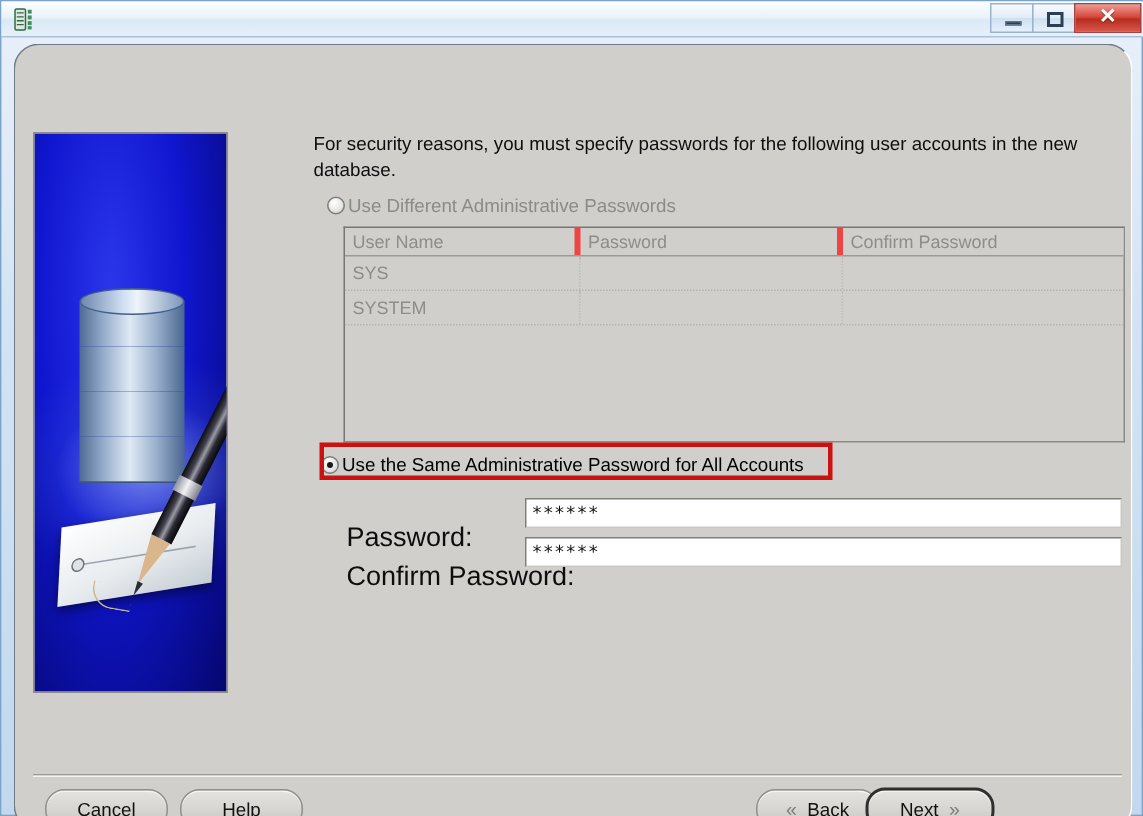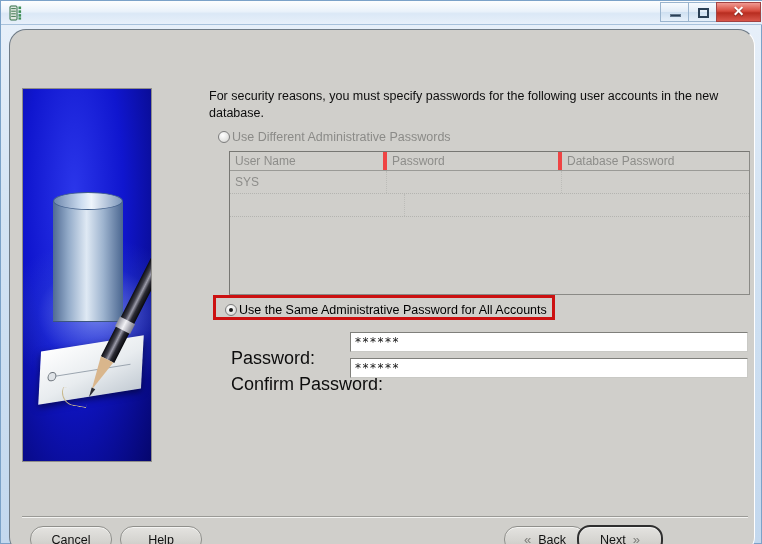--- a/index.html
+++ b/index.html
@@ -240,21 +240,21 @@
   }
 
   .radio-row {
     position: absolute;
     display: flex;
     align-items: center;
     gap: 2px;
     font-size: 12.5px;
   }
   #radio-different { left: 208px; top: 100px; }
-  #radio-same      { left: 215px; top: 273px; }
+  #radio-same      { left: 204px; top: 273px; }
 
   .radio-mark {
     width: 12px; height: 12px;
     border-radius: 50%;
     box-sizing: border-box;
     border: 1px solid #7d7d7d;
     background: radial-gradient(circle at 38% 32%, #ffffff 0%, #e4e4e2 60%, #c9c9c6 100%);
     position: relative;
     flex: 0 0 auto;
   }
@@ -463,28 +463,29 @@
 
     <div class="radio-row" id="radio-different">
       <span class="radio-mark"></span>
       <span class="radio-label disabled">Use Different Administrative Passwords</span>
     </div>
 
     <div id="cred-table">
       <div class="tbl-head">
         <div class="th col1">User Name</div>
         <div class="th col2">Password</div>
-        <div class="th col3">Database Password</div>
+        <div class="th col3">Confirm Password</div>
       </div>
       <div class="tbl-row">
         <div class="td col1">SYS</div>
         <div class="td col2"></div>
         <div class="td col3"></div>
       </div>
       <div class="tbl-row">
+        <div class="td col1">SYSTEM</div>
         <div class="td col2"></div>
         <div class="td col3"></div>
       </div>
     </div>
 
     <div class="radio-row" id="radio-same">
       <span class="radio-mark checked"></span>
       <span class="radio-label">Use the Same Administrative Password for All Accounts</span>
     </div>
 

